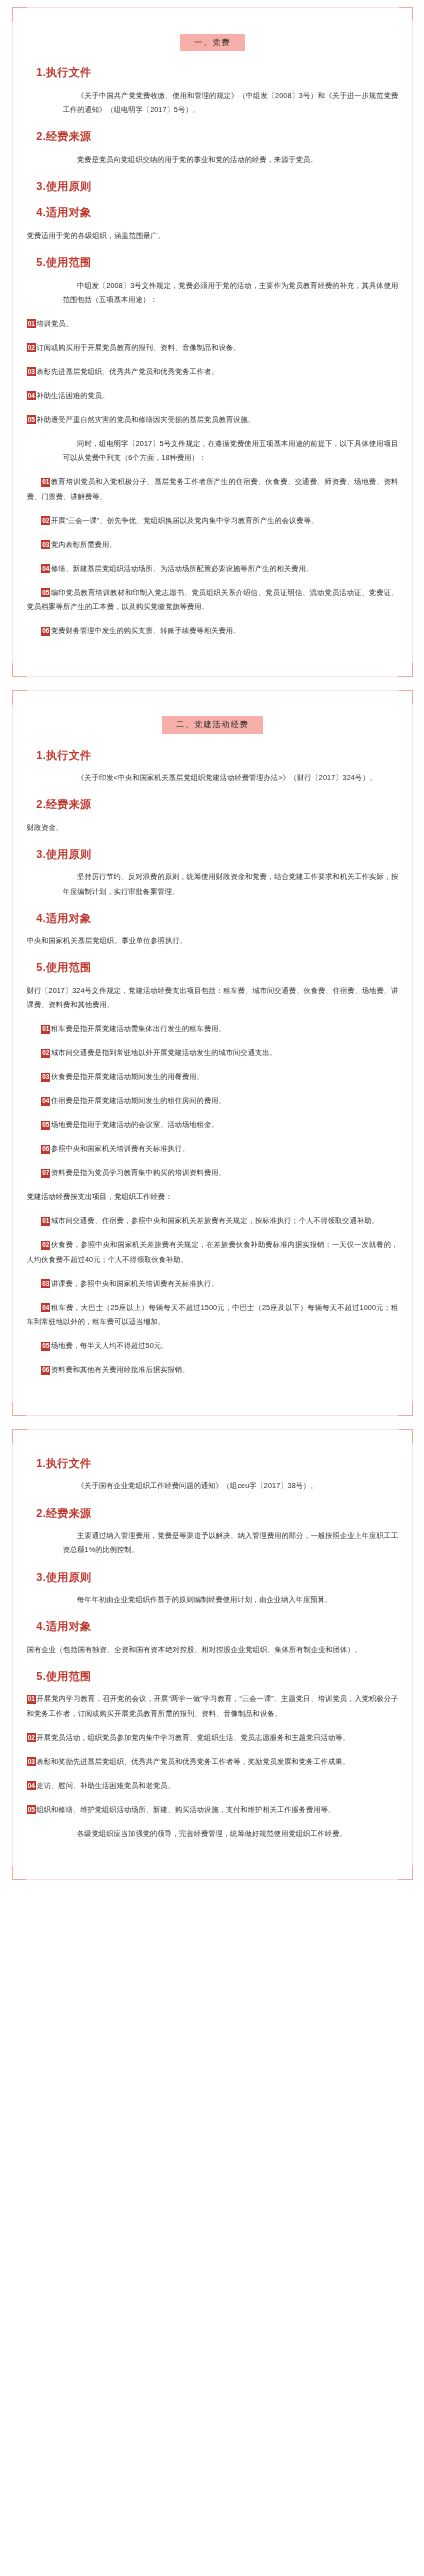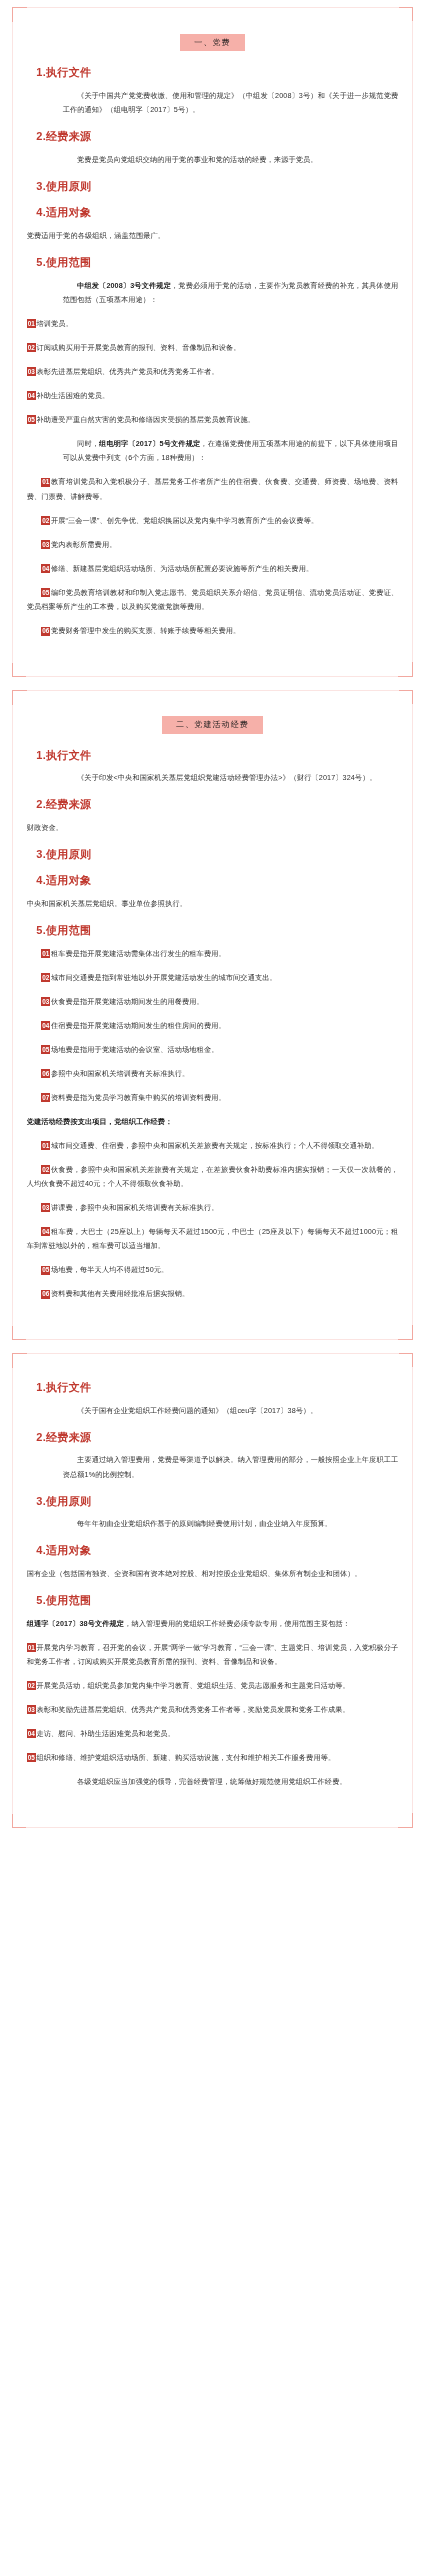--- a/index.html
+++ b/index.html
@@ -88,21 +88,21 @@
     color: #2f2f2f;
     font-size: 7.2px;
     line-height: 2.0;
     margin: 0 0 9.6px 0;
     text-align: justify;
     text-justify: inter-ideograph;
     letter-spacing: 0.1px;
   }
   p.indent { text-indent: 2em; margin-left: 36px; }
   p.noindent { text-indent: 0; }
-  p.body b, p.body strong { font-weight: bold; color: #1d1d1d; }
+  p.body b, p.body strong { font-weight: normal; color: #1d1d1d; }
 
   
   .num-item {
     color: #2f2f2f;
     font-size: 7.2px;
     line-height: 2.0;
     margin: 0 0 9.6px 0;
     text-align: justify;
     text-justify: inter-ideograph;
     text-indent: 2em;
@@ -163,23 +163,25 @@
     </div>
     <div class="card">
       <span class="corner-tr"></span>
       <span class="corner-bl"></span>
       <div class="banner-wrap"><div class="banner">二、党建活动经费</div></div>
       <div class="subhead">1.执行文件</div>
       <p class="body indent"><span>《关于印发&lt;中央和国家机关基层党组织党建活动经费管理办法&gt;》（财行〔2017〕324号）。</span></p>
       <div class="subhead">2.经费来源</div>
       <p class="body noindent"><span>财政资金。</span></p>
       <div class="subhead">3.使用原则</div>
+      <p class="body indent"><span>坚持厉行节约、反对浪费的原则，统筹使用财政资金和党费，结合党建工作要求和机关工作实际，按年度编制计划，实行审批备案管理。</span></p>
       <div class="subhead">4.适用对象</div>
       <p class="body noindent"><span>中央和国家机关基层党组织。事业单位参照执行。</span></p>
       <div class="subhead">5.使用范围</div>
+      <p class="body noindent"><b class="lead-bold">财行〔2017〕324号文件规定</b><span>，党建活动经费支出项目包括：租车费、城市间交通费、伙食费、住宿费、场地费、讲课费、资料费和其他费用。</span></p>
       <p class="num-item "><span class="badge">01</span><span>租车费是指开展党建活动需集体出行发生的租车费用。</span></p>
       <p class="num-item "><span class="badge">02</span><span>城市间交通费是指到常驻地以外开展党建活动发生的城市间交通支出。</span></p>
       <p class="num-item "><span class="badge">03</span><span>伙食费是指开展党建活动期间发生的用餐费用。</span></p>
       <p class="num-item "><span class="badge">04</span><span>住宿费是指开展党建活动期间发生的租住房间的费用。</span></p>
       <p class="num-item "><span class="badge">05</span><span>场地费是指用于党建活动的会议室、活动场地租金。</span></p>
       <p class="num-item "><span class="badge">06</span><span>参照中央和国家机关培训费有关标准执行。</span></p>
       <p class="num-item "><span class="badge">07</span><span>资料费是指为党员学习教育集中购买的培训资料费用。</span></p>
       <p class="body noindent"><b class="lead-bold">党建活动经费按支出项目，党组织工作经费：</b></p>
       <p class="num-item "><span class="badge">01</span><span>城市间交通费、住宿费，参照中央和国家机关差旅费有关规定，按标准执行；个人不得领取交通补助。</span></p>
       <p class="num-item "><span class="badge">02</span><span>伙食费，参照中央和国家机关差旅费有关规定，在差旅费伙食补助费标准内据实报销；一天仅一次就餐的，人均伙食费不超过40元；个人不得领取伙食补助。</span></p>
@@ -194,21 +196,20 @@
       <span class="corner-bl"></span>
       <div class="subhead">1.执行文件</div>
       <p class="body indent"><span>《关于国有企业党组织工作经费问题的通知》（组ceu字〔2017〕38号）。</span></p>
       <div class="subhead">2.经费来源</div>
       <p class="body indent"><span>主要通过纳入管理费用，党费是等渠道予以解决。纳入管理费用的部分，一般按照企业上年度职工工资总额1%的比例控制。</span></p>
       <div class="subhead">3.使用原则</div>
       <p class="body indent"><span>每年年初由企业党组织作基于的原则编制经费使用计划，由企业纳入年度预算。</span></p>
       <div class="subhead">4.适用对象</div>
       <p class="body noindent"><span>国有企业（包括国有独资、全资和国有资本绝对控股、相对控股企业党组织、集体所有制企业和团体）。</span></p>
       <div class="subhead">5.使用范围</div>
-      <p class="body noindent"><b class="lead-bold">组通字〔2017〕38号文件规定</b><span>，纳入管理费用的党组织工作经费必须专款专用，使用范围主要包括：</span></p>
       <p class="num-item flush"><span class="badge">01</span><span>开展党内学习教育，召开党的会议，开展“两学一做”学习教育，“三会一课”、主题党日、培训党员，入党积极分子和党务工作者，订阅或购买开展党员教育所需的报刊、资料、音像制品和设备。</span></p>
       <p class="num-item flush"><span class="badge">02</span><span>开展党员活动，组织党员参加党内集中学习教育、党组织生活、党员志愿服务和主题党日活动等。</span></p>
       <p class="num-item flush"><span class="badge">03</span><span>表彰和奖励先进基层党组织、优秀共产党员和优秀党务工作者等，奖励党员发展和党务工作成果。</span></p>
       <p class="num-item flush"><span class="badge">04</span><span>走访、慰问、补助生活困难党员和老党员。</span></p>
       <p class="num-item flush"><span class="badge">05</span><span>组织和修缮、维护党组织活动场所、新建、购买活动设施，支付和维护相关工作服务费用等。</span></p>
       <p class="body indent"><span>各级党组织应当加强党的领导，完善经费管理，统筹做好规范使用党组织工作经费。</span></p>
       <div class="spacer"></div>
     </div>
   </div>
 

